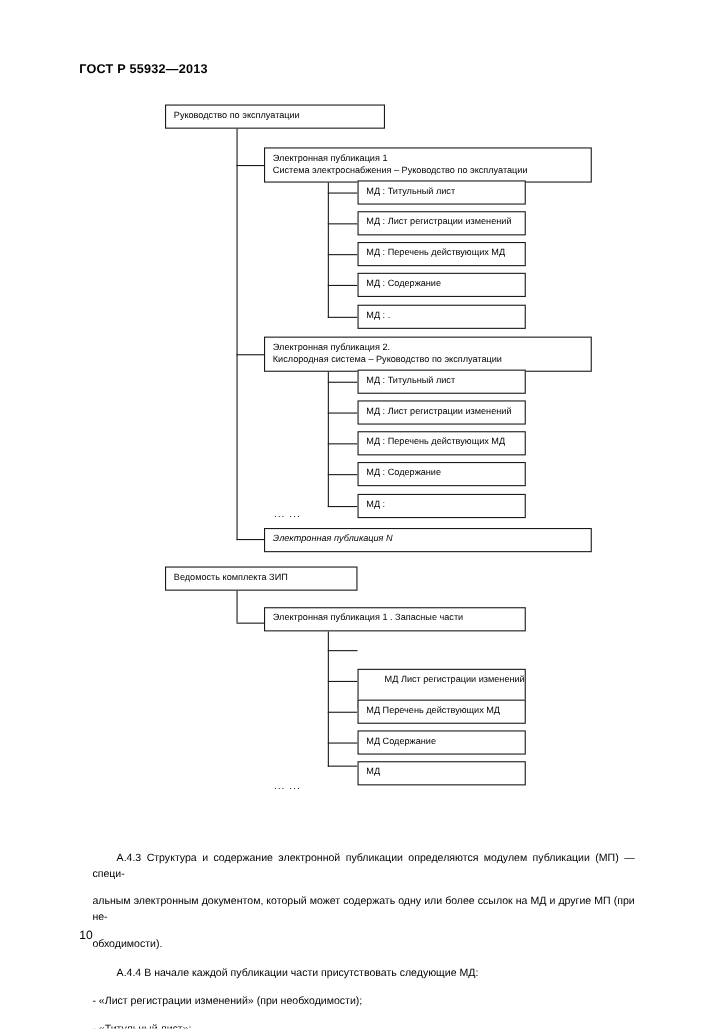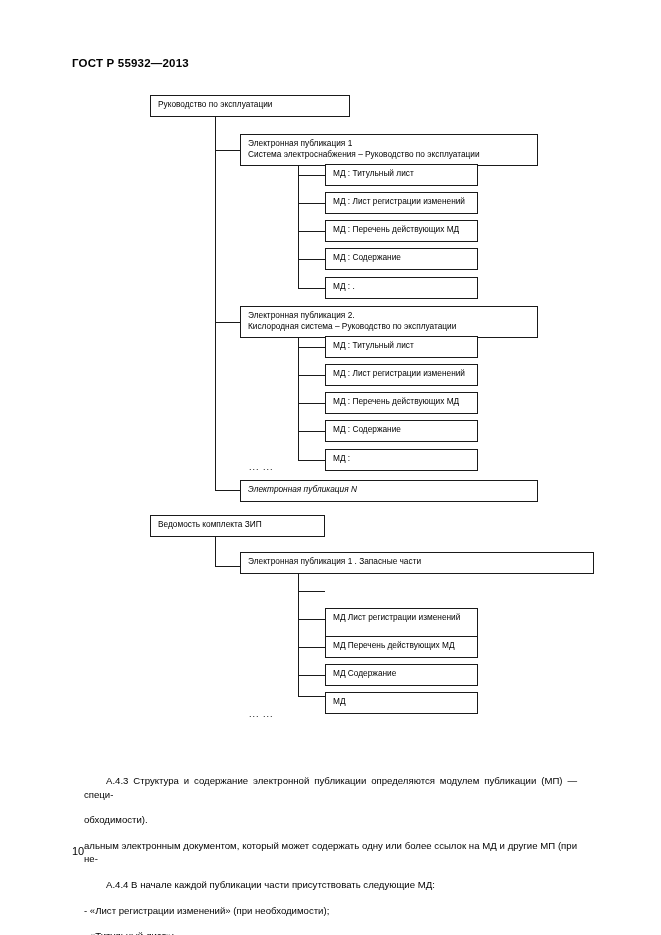--- a/index.html
+++ b/index.html
@@ -130,47 +130,47 @@
 
     <div class="node" style="left:240px;top:480px;width:298px;height:22px;">
       <em>Электронная публикация N</em>
     </div>
 
     <div class="node" style="left:150px;top:515px;width:175px;height:22px;">Ведомость комплекта ЗИП</div>
 
     <div class="vline" style="left:215px;top:537px;height:29px;"></div>
     <div class="hline" style="left:215px;top:566px;width:25px;"></div>
 
-    <div class="node" style="left:240px;top:552px;width:354px;height:22px;">Электронная публикация 1 . Запасные части</div>
+    <div class="node" style="left:240px;top:552px;width:238px;height:22px;">Электронная публикация 1 . Запасные части</div>
 
     <div class="vline" style="left:298px;top:574px;width:1px;height:123px;"></div>
 
     <div class="hline" style="left:298px;top:591px;width:27px;"></div>
 
     <div class="hline" style="left:298px;top:619px;width:27px;"></div>
-    <div class="node" style="left:325px;top:608px;width:153px;height:36px;">МД   Лист регистрации изменений</div>
+    <div class="node" style="left:325px;top:608px;width:153px;height:36px;text-align:right;">МД   Лист регистрации изменений</div>
 
     <div class="hline" style="left:298px;top:647px;width:27px;"></div>
     <div class="node" style="left:325px;top:636px;width:153px;height:22px;">МД   Перечень действующих МД</div>
 
     <div class="hline" style="left:298px;top:675px;width:27px;"></div>
     <div class="node" style="left:325px;top:664px;width:153px;height:22px;">МД   Содержание</div>
 
     <div class="hline" style="left:298px;top:696px;width:27px;"></div>
     <div class="node" style="left:325px;top:692px;width:153px;height:22px;">МД</div>
 
     <div class="ellipsis" style="left:249px;top:709px;">...  ...</div>
 
   </div>
 
 
   <div class="body-text">
     <p class="indent">А.4.3 Структура и содержание электронной публикации определяются модулем публикации (МП) — специ-</p>
+    <p>альным электронным документом, который может содержать одну или более ссылок на МД и другие МП (при не-</p>
     <p>обходимости).</p>
-    <p>альным электронным документом, который может содержать одну или более ссылок на МД и другие МП (при не-</p>
     <p class="indent">А.4.4 В начале каждой публикации части присутствовать следующие МД:</p>
     <p class="dash-item">- «Лист регистрации изменений» (при необходимости);</p>
     <p class="dash-item">- «Титульный лист»;</p>
   </div>
 
   <div class="page-number">10</div>
 
 </div>
 
 </body></html>

